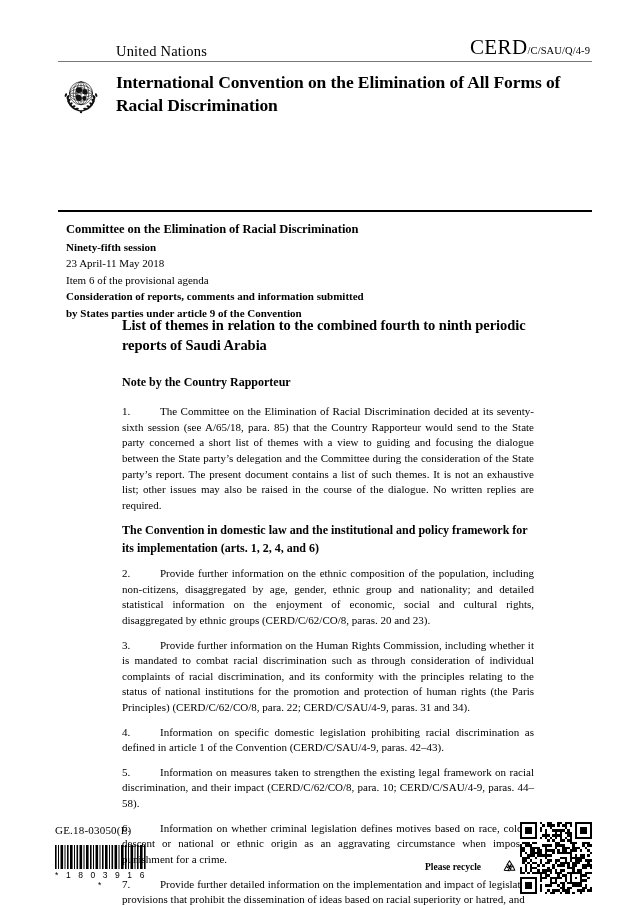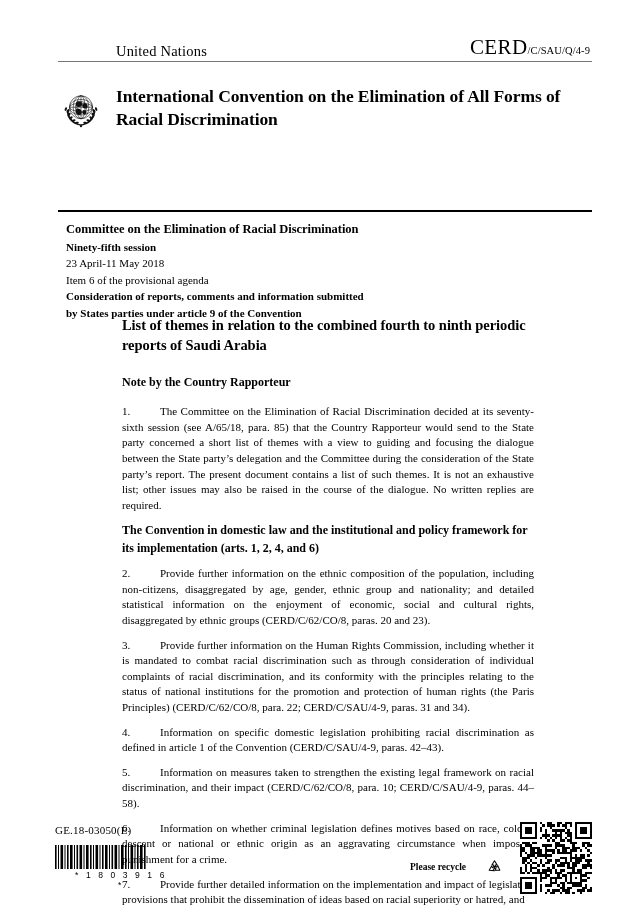--- a/index.html
+++ b/index.html
@@ -58,21 +58,21 @@
     letter-spacing: .1px;
   }
   .rule-thin {
     border-top: 1.6px solid #777;
     margin-top: 3px;
     width: 534px;
   }
 
   .masthead-body {
     display: flex;
-    margin-top: 23px;
+    margin-top: 9px;
   }
   .emblem-cell {
     width: 58px;
     flex: 0 0 58px;
     padding-top: 2px;
   }
   .emblem {
     width: 46px;
     height: 46px;
     display: block;
@@ -178,25 +178,24 @@
     width: 92px;
     display: block;
   }
   .barcode-digits {
     font-size: 8.5px;
     letter-spacing: 2.6px;
     text-align: center;
     margin-top: 1px;
     font-family: "Liberation Sans", sans-serif;
     width: 92px;
-    margin-left: 20px;
   }
   .recycle {
     position: absolute;
-    left: 410px;
+    left: 425px;
     top: 858px;
     display: flex;
     align-items: center;
     gap: 20px;
   }
   .recycle-label {
     font-size: 9.5px;
     font-weight: bold;
   }
   .recycle-icon { width: 17px; height: 17px; display: block; }

